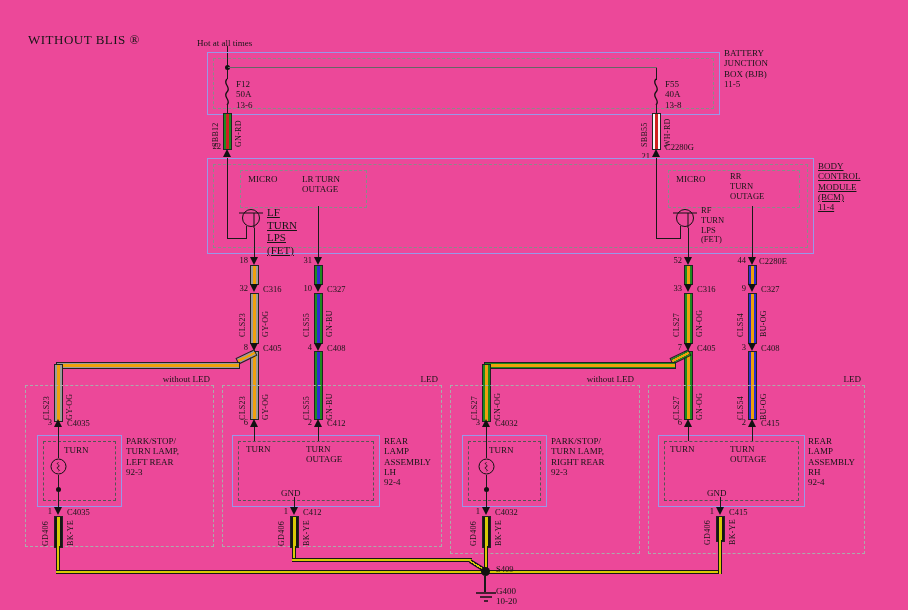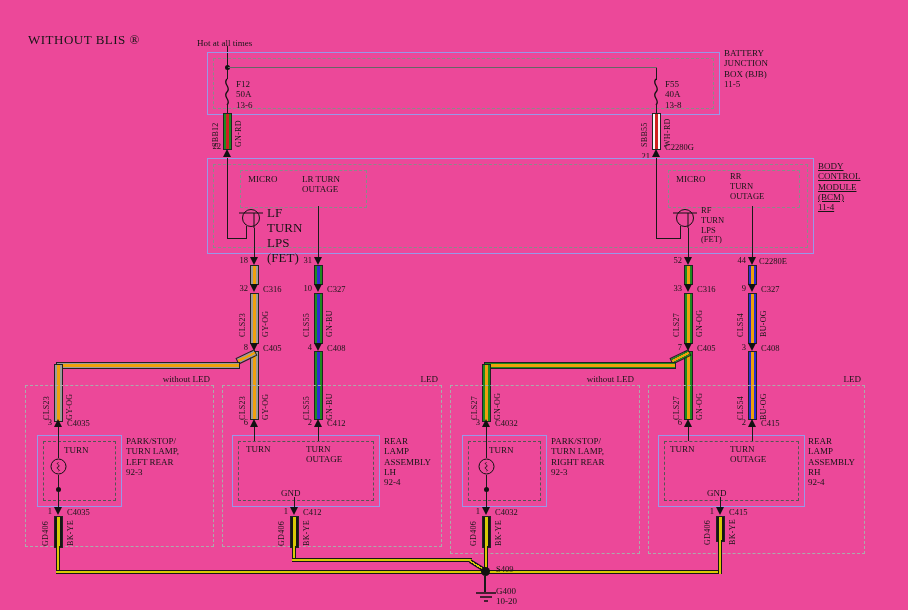--- a/index.html
+++ b/index.html
@@ -96,21 +96,21 @@
   <div class="t" style="left:302px;top:174px;">LR TURN
 OUTAGE</div>
   <div class="vl" style="left:227px;top:158px;height:81px;"></div>
   <div class="hl" style="left:227px;top:238px;width:20px;"></div>
   <div class="vl" style="left:246px;top:226px;height:13px;"></div>
   <svg style="left:239px;top:206px;" width="26" height="22">
     <circle cx="12" cy="12" r="8.5" fill="none" stroke="#111"></circle>
     <line x1="0" y1="7" x2="24" y2="7" stroke="#111"></line>
     <line x1="15" y1="7" x2="15" y2="22" stroke="#111"></line>
   </svg>
-  <div class="t" style="left:267px;top:206px;font-size:13px;">LF
+  <div class="t" style="left:267px;top:206px;font-size:11px;text-decoration:underline;">LF
 TURN
 LPS
 (FET)</div>
   <div class="vl" style="left:254px;top:228px;height:29px;"></div>
   <div class="vl" style="left:318px;top:206px;height:51px;"></div>
 
   <div class="db" style="left:668px;top:170px;width:130px;height:36px;"></div>
   <div class="t" style="left:676px;top:174px;">MICRO</div>
   <div class="t" style="left:730px;top:172px;font-size:8.5px;">RR
 TURN

